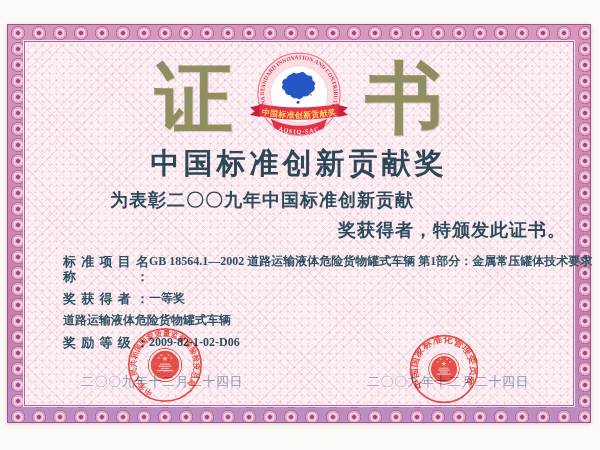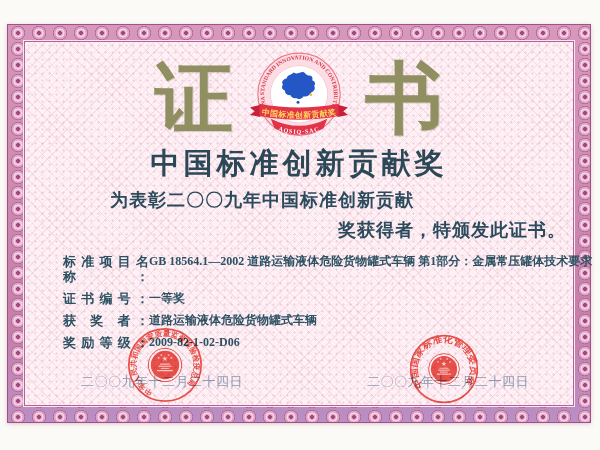--- a/index.html
+++ b/index.html
@@ -128,25 +128,24 @@
         <span class="line1">为表彰二〇〇九年中国标准创新贡献</span>
         <span class="line2">奖获得者，特颁发此证书。</span>
       </div>
 
       <div class="fields">
         <div class="field-row">
           <span class="field-label">标准项目名称：</span>
           <span class="field-value">GB 18564.1—2002 道路运输液体危险货物罐式车辆 第1部分：金属常压罐体技术要求</span>
         </div>
         <div class="field-row">
-          <span class="field-label">证书编号：</span>
+          <span class="field-label">奖获得者：</span>
           <span class="field-value">一等奖</span>
         </div>
         <div class="field-row">
-          <span class="field-label">获 奖 者：</span>
           <span class="field-value">道路运输液体危险货物罐式车辆</span>
         </div>
         <div class="field-row">
           <span class="field-label">奖励等级：</span>
           <span class="field-value">2009-82-1-02-D06</span>
         </div>
       </div>
 
       <div class="date date-left">二〇〇九年十二月二十四日</div>
       <div class="date date-right">二〇〇九年十二月二十四日</div>

